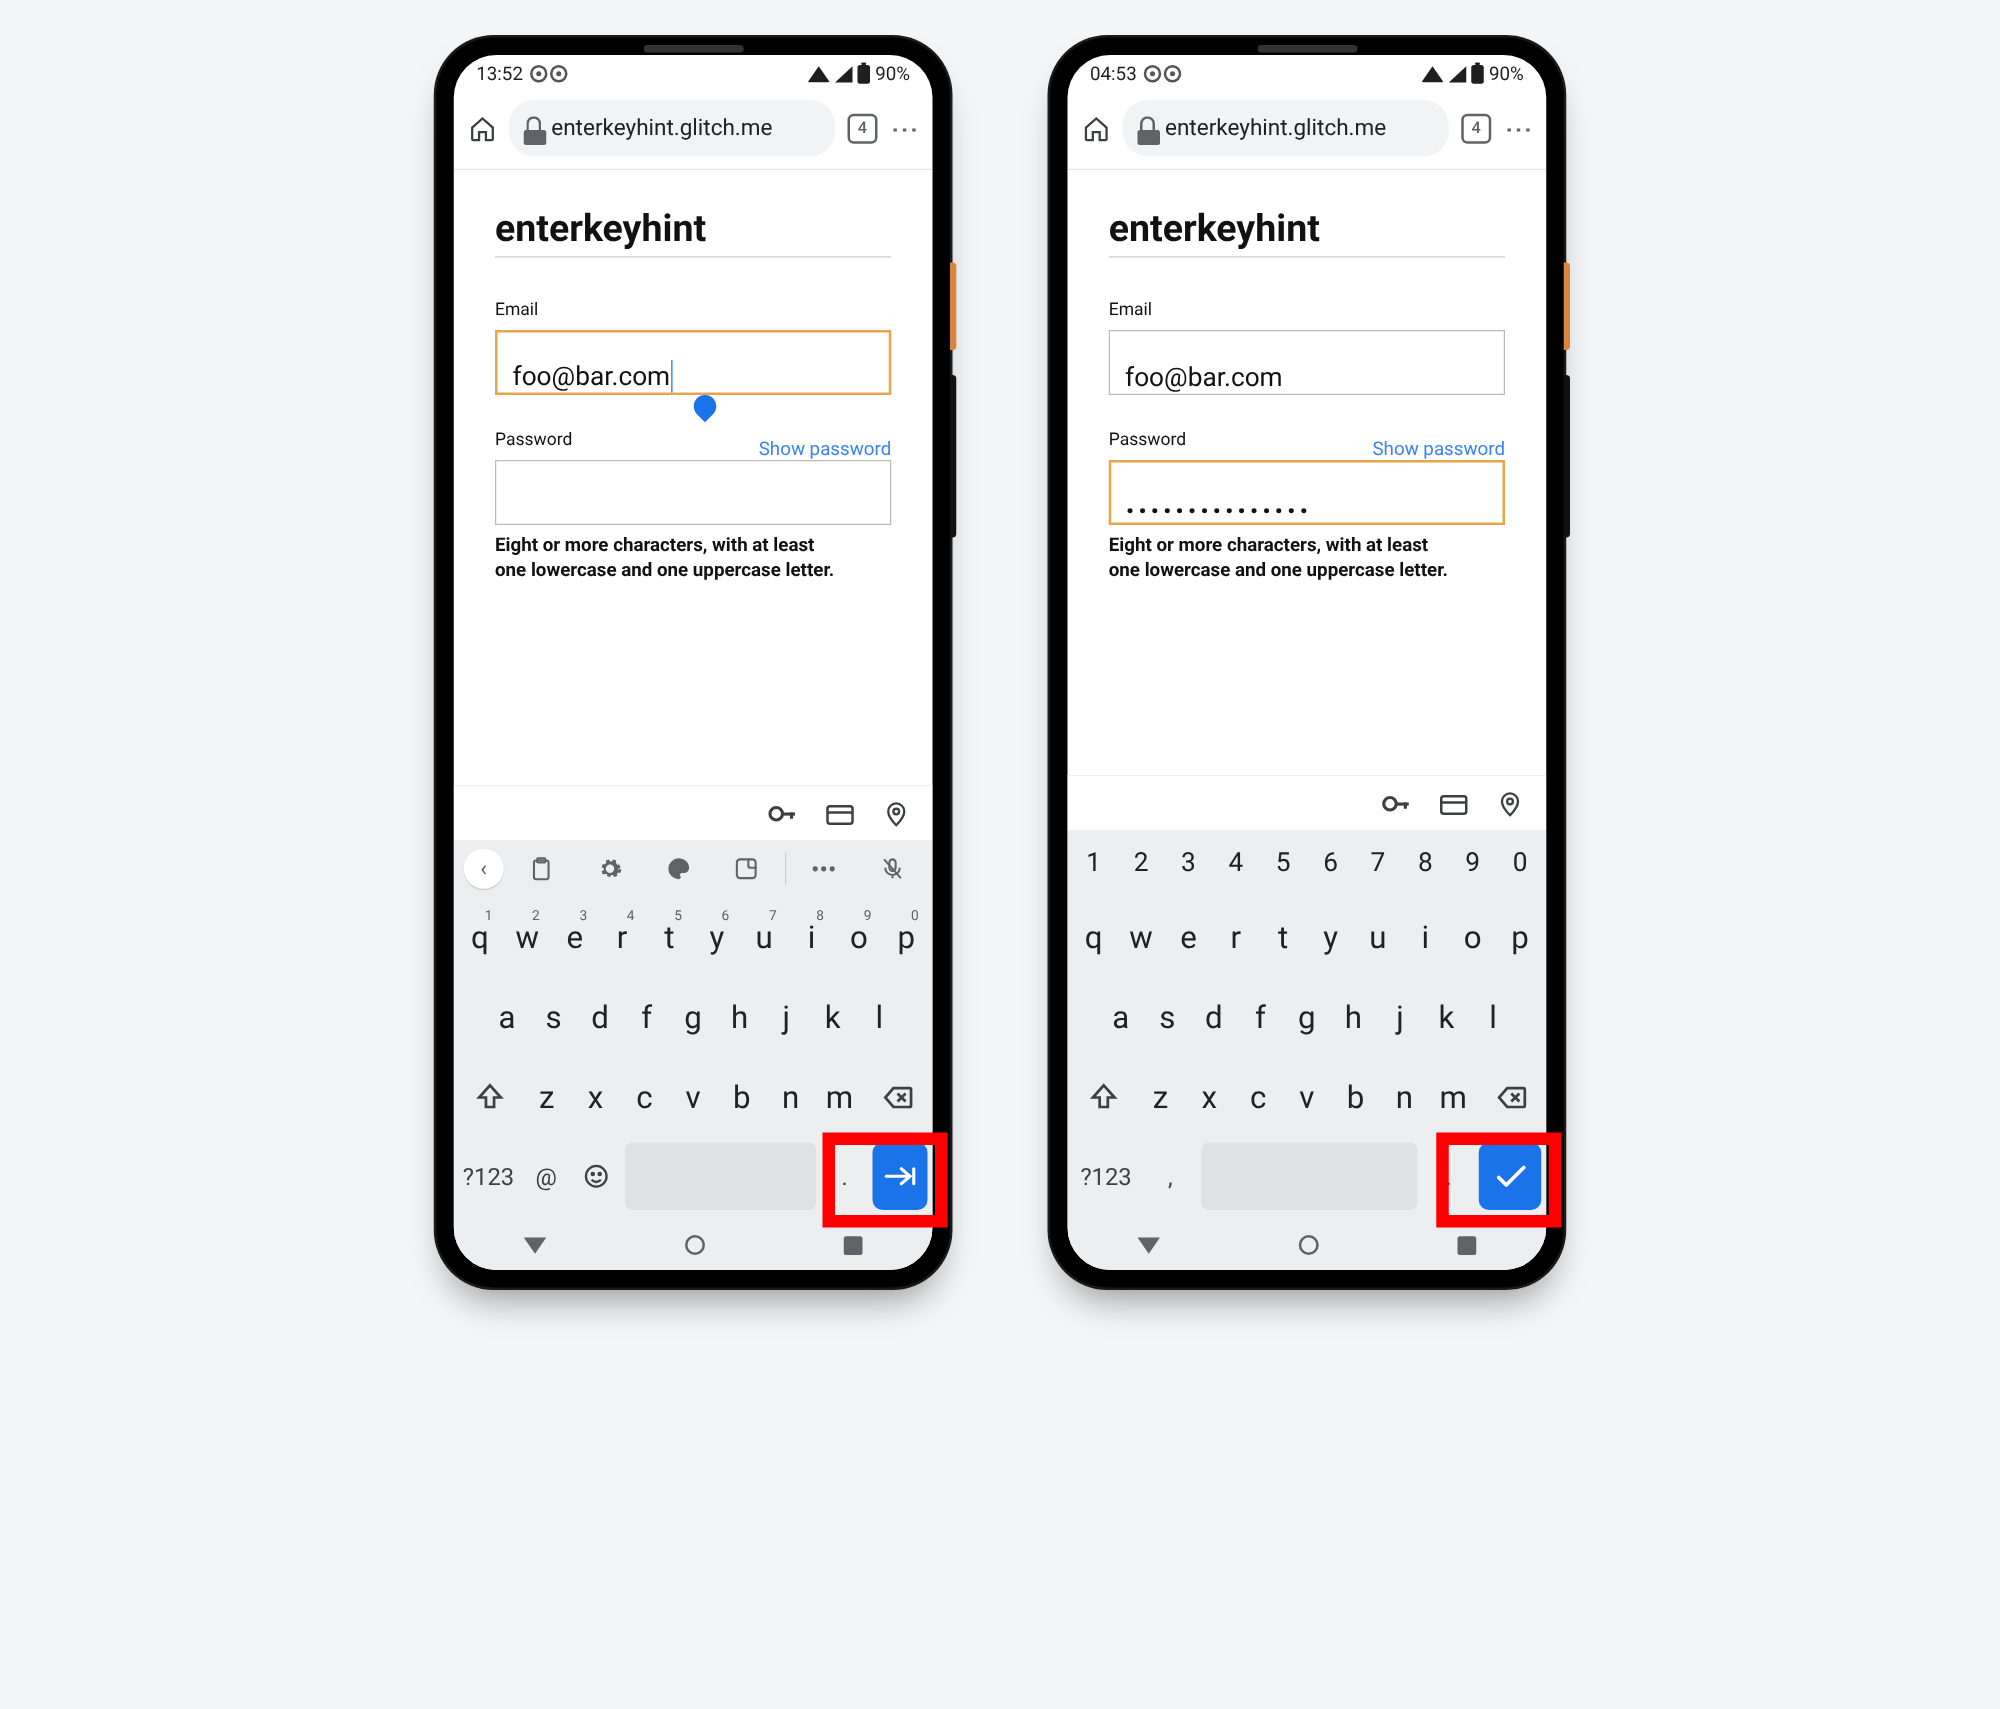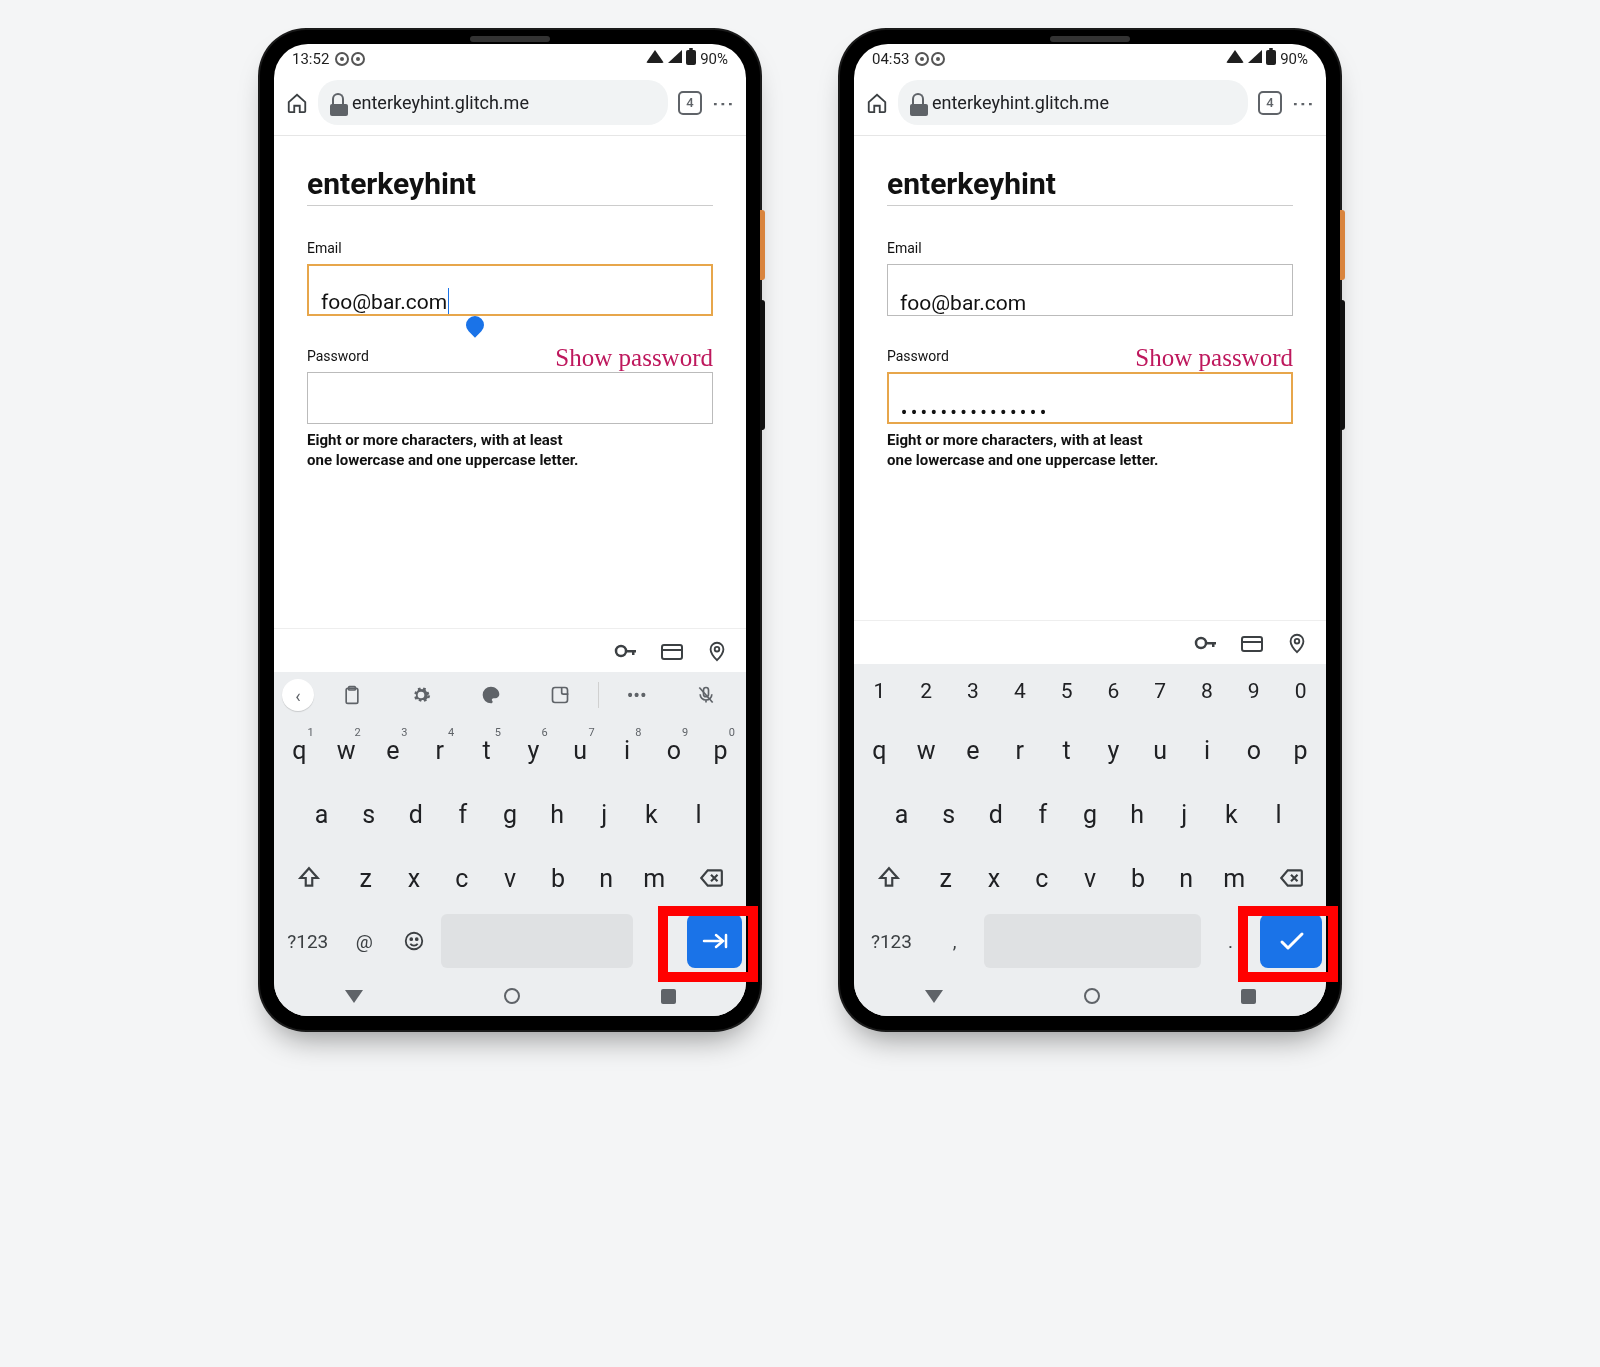--- a/index.html
+++ b/index.html
@@ -16,21 +16,21 @@
     position: relative;
   }
   .phones {
     display: flex;
     gap: 80px;
     justify-content: center;
   }
   
   .phone {
     position: relative;
-    width: 500px;
+    width: 411px;
     height: 1000px;
     background: #000;
     border-radius: 46px;
     padding: 14px;
     box-shadow: 0 0 0 2px #1a1a1a, 0 18px 30px -10px rgba(0,0,0,.4);
   }
   .phone::before { 
     content: "";
     position: absolute;
     right: -5px;
@@ -70,21 +70,21 @@
   
   .statusbar {
     height: 30px;
     display: flex;
     align-items: center;
     padding: 0 18px;
     font-size: 15px;
     color: #1f1f1f;
     gap: 6px;
   }
-  .sb-right { margin-left: auto; display:flex; align-items:flex-start; gap:4px; }
+  .sb-right { margin-left: auto; display:flex; align-items:center; gap:4px; }
   .dot-icons { display:inline-flex; gap:2px; }
   .chromedot {
     width:14px;height:14px;border:2px solid #555;border-radius:50%;
     position:relative;
   }
   .chromedot::after{content:"";position:absolute;inset:3px;border-radius:50%;background:#555;}
   
   .wifi, .signal, .batt { display:inline-block; }
   .wifi { width:0;height:0;border-left:9px solid transparent;border-right:9px solid transparent;border-bottom:13px solid #1f1f1f;border-radius:2px;}
   .signal { width:0;height:0;border-left:14px solid transparent;border-bottom:13px solid #1f1f1f;}
@@ -113,21 +113,21 @@
   .more-ic{ font-size:22px;color:#5f6368;letter-spacing:-2px;line-height:1;}
   .more-vert{ writing-mode: vertical-rl; }
   
   .page{ padding: 30px 33px 10px; }
   .page h1{
     margin:0 0 4px; font-size:30px; font-weight:700; color:#111;
   }
   .hr{ border:none;border-top:1px solid #ccc;margin:4px 0 34px;}
   .field-label{ font-size:14px; color:#111; margin-bottom:8px;}
   .label-row{display:flex;align-items:flex-end;justify-content:space-between;}
-  .show-pw{ font-size:25px; color:#be185d;font-family:Liberation Serif, serif;}
+  .show-pw{ font-size:15px; color:#3b82f6;}
   .input{
     width:100%; height:52px;
     border:1px solid #bbb;
     font-size:21px; padding:0 12px;
     display:flex;align-items:flex-end;
     color:#111;
     position:relative;
     background:#fff;
   }
   .input.focused{ border:2px solid #e7a64b; }

